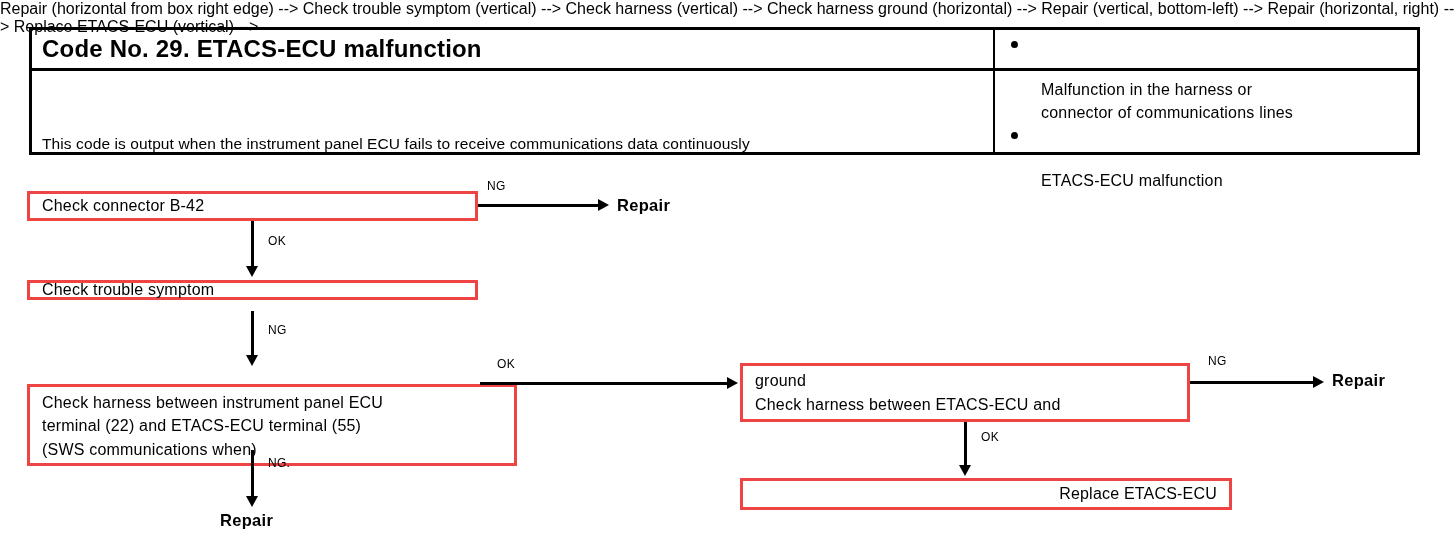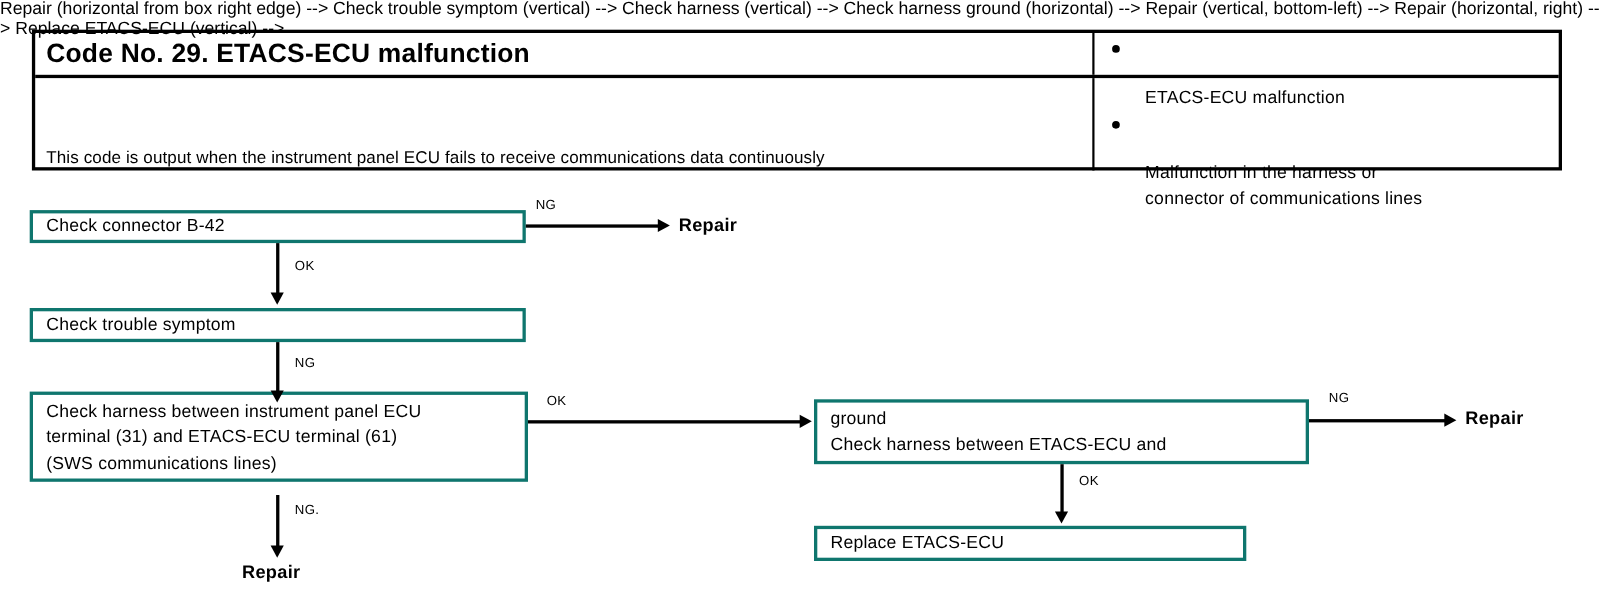--- a/index.html
+++ b/index.html
@@ -90,40 +90,40 @@
     top: 8px;
     width: 7px;
     height: 7px;
     background: #000;
     border-radius: 50%;
   }
 
   
   .flow-box {
     position: absolute;
-    border: 3px solid #0f766e;
+    border: 3px solid #ef4444;
     box-sizing: border-box;
     background: #fff;
     display: flex;
     flex-direction: column;
     justify-content: center;
     padding: 0 12px;
   }
   .flow-box .box-line {
     font-size: 16px;
     line-height: 1.45;
     letter-spacing: 0.2px;
     white-space: nowrap;
   }
 
   #box-check-connector { left: 27px;  top: 191px; width: 451px; height: 30px; }
-  #box-check-symptom   { left: 27px;  top: 280px; width: 451px; height: 31px; }
-  #box-check-harness-ecu { left: 27px; top: 356px; width: 453px; height: 82px; padding-top: 2px; }
+  #box-check-symptom   { left: 27px;  top: 280px; width: 451px; height: 20px; }
+  #box-check-harness-ecu { left: 27px; top: 384px; width: 490px; height: 82px; padding-top: 2px; }
   #box-check-harness-ground { left: 740px; top: 363px; width: 450px; height: 59px; }
-  #box-replace-ecu     { left: 740px; top: 478px; width: 393px; height: 32px; }
+  #box-replace-ecu     { left: 740px; top: 478px; width: 492px; height: 32px; text-align: right; }
 
   
   .terminal-label {
     position: absolute;
     font-size: 16.5px;
     font-weight: bold;
     letter-spacing: 0.3px;
     white-space: nowrap;
   }
   #repair-top    { left: 617px;  top: 196px; }
@@ -180,45 +180,45 @@
   </div>
 
   <div class="table-row" id="table-body-row">
     <div class="cell-left">
       <div class="desc-line">This code is output when the instrument panel ECU fails to receive communications data continuously</div>
     </div>
     <div class="cell-right">
       <ul id="cause-list">
         <li>
           <span class="bullet-dot"></span>
-          <span>ETACS-ECU  malfunction</span>
+          <span>Malfunction in  the  harness  or
+connector of communications  lines</span>
         </li>
         <li>
           <span class="bullet-dot"></span>
-          <span>Malfunction in  the  harness  or
-connector of communications  lines</span>
+          <span>ETACS-ECU  malfunction</span>
         </li>
       </ul>
     </div>
   </div>
 </div>
 
 
 <div class="flow-box" id="box-check-connector">
   <div class="box-line"><span class="bold">Check  connector</span><span> B-42</span></div>
 </div>
 
 <div class="flow-box" id="box-check-symptom">
   <div class="box-line">Check  trouble  symptom</div>
 </div>
 
 <div class="flow-box" id="box-check-harness-ecu">
   <div class="box-line">Check harness between instrument panel ECU</div>
-  <div class="box-line">terminal  (31)  and  ETACS-ECU  terminal  (61)</div>
-  <div class="box-line">(SWS  communications  lines)</div>
+  <div class="box-line">terminal  (22)  and  ETACS-ECU  terminal  (55)</div>
+  <div class="box-line">(SWS  communications  when)</div>
 </div>
 
 <div class="flow-box" id="box-check-harness-ground">
   <div class="box-line">ground</div>
   <div class="box-line">Check  harness  between  ETACS-ECU  and</div>
 </div>
 
 <div class="flow-box" id="box-replace-ecu">
   <div class="box-line">Replace  ETACS-ECU</div>
 </div>

